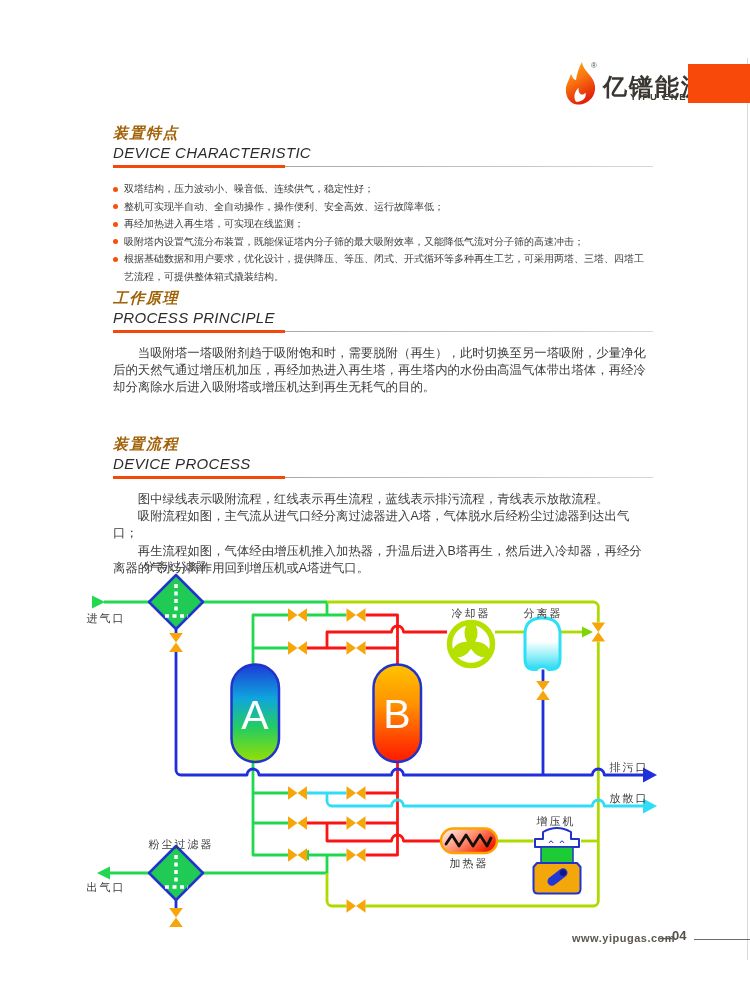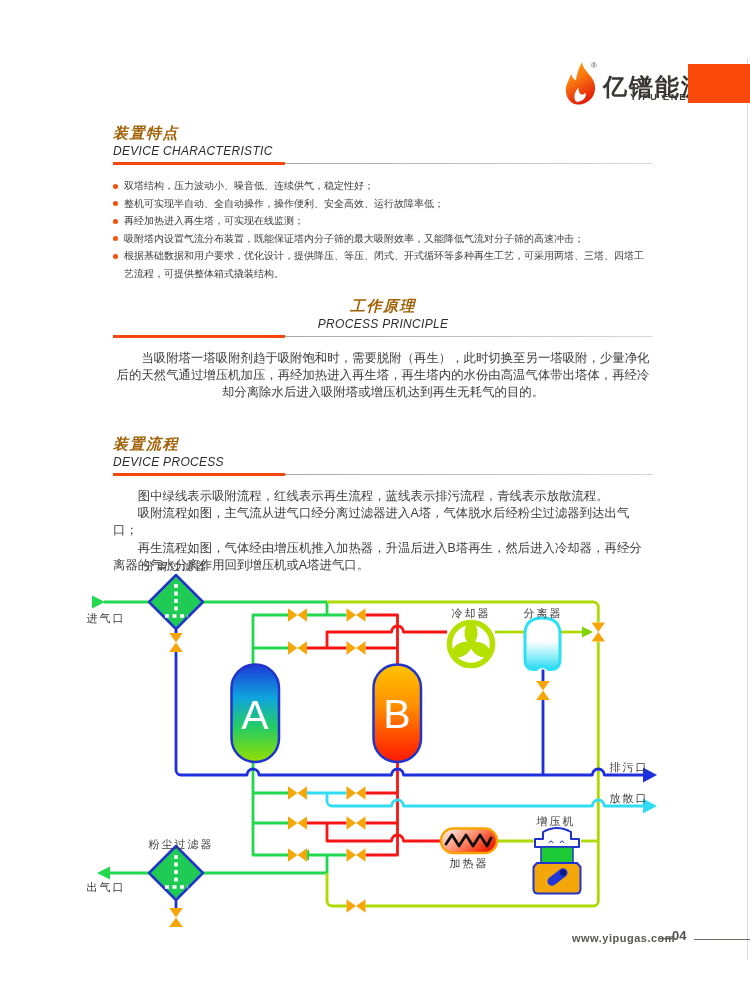--- a/index.html
+++ b/index.html
@@ -11,21 +11,21 @@
   .brand{position:absolute;left:565px;top:60px;width:120px;height:50px;}
   .brand .flame{position:absolute;left:0;top:1px;}
   .brand .reg{position:absolute;left:26px;top:1px;font-size:8px;color:#555;}
   .brand .cn{position:absolute;left:38px;top:11px;font-size:24px;font-weight:bold;color:#3a3632;letter-spacing:2px;white-space:nowrap;}
   .brand .en{position:absolute;left:39px;top:31px;font-size:9.5px;font-weight:bold;color:#403c38;letter-spacing:1.6px;white-space:nowrap;margin-left:26px;}
   .orange-block{position:absolute;left:688px;top:64px;width:62px;height:39px;background:#f8490b;}
 
   
   .section{position:absolute;left:113px;width:540px;}
   .sec-title{display:inline-block;font-size:15px;font-weight:bold;font-style:italic;color:#a16207;letter-spacing:1.5px;}
-  .sec-sub{font-size:12px;font-style:italic;color:#2c2c2c;margin-top:1px;letter-spacing:0.3px;}
+  .sec-sub{font-size:15px;font-style:italic;color:#2c2c2c;margin-top:1px;letter-spacing:0.3px;}
   .sec-rule{display:flex;align-items:center;margin-top:4px;height:3px;}
   .rule-orange{width:172px;height:3px;background:#f4470b;}
   .rule-gray{flex:1;height:1px;background:linear-gradient(to right,#a8a8a8,#d8d8d8);}
   .bullets{margin:12px 0 0 0;padding:0;list-style:none;}
   .bullets li{position:relative;padding-left:11px;font-size:10px;line-height:17.6px;color:#3b3b3b;}
   .bullets li::before{content:"";position:absolute;left:0;top:6.5px;width:5px;height:5px;border-radius:50%;background:#f4510c;}
   .paras{margin-top:12px;}
   .paras p{margin:0;font-size:12.4px;line-height:17.2px;color:#3b3b3b;text-indent:2em;}
 
   
@@ -71,21 +71,21 @@
       </div>
     <ul class="bullets">
       <li>双塔结构，压力波动小、噪音低、连续供气，稳定性好；</li>
       <li>整机可实现半自动、全自动操作，操作便利、安全高效、运行故障率低；</li>
       <li>再经加热进入再生塔，可实现在线监测；</li>
       <li>吸附塔内设置气流分布装置，既能保证塔内分子筛的最大吸附效率，又能降低气流对分子筛的高速冲击；</li>
       <li>根据基础数据和用户要求，优化设计，提供降压、等压、闭式、开式循环等多种再生工艺，可采用两塔、三塔、四塔工艺流程，可提供整体箱式撬装结构。</li>
     </ul>
   </div>
 
-  <div class="section" style="top:297px;text-align:center;">
+  <div class="section" style="top:289px;">
     <div><span class="sec-title">工作原理</span></div>
     <div class="sec-sub">PROCESS PRINCIPLE</div>
     <div class="sec-rule">
         <div class="rule-orange"></div>
         <div class="rule-gray"></div>
       </div>
     <div class="paras">
       <p>当吸附塔一塔吸附剂趋于吸附饱和时，需要脱附（再生），此时切换至另一塔吸附，少量净化后的天然气通过增压机加压，再经加热进入再生塔，再生塔内的水份由高温气体带出塔体，再经冷却分离除水后进入吸附塔或增压机达到再生无耗气的目的。</p>
     </div>
   </div>

